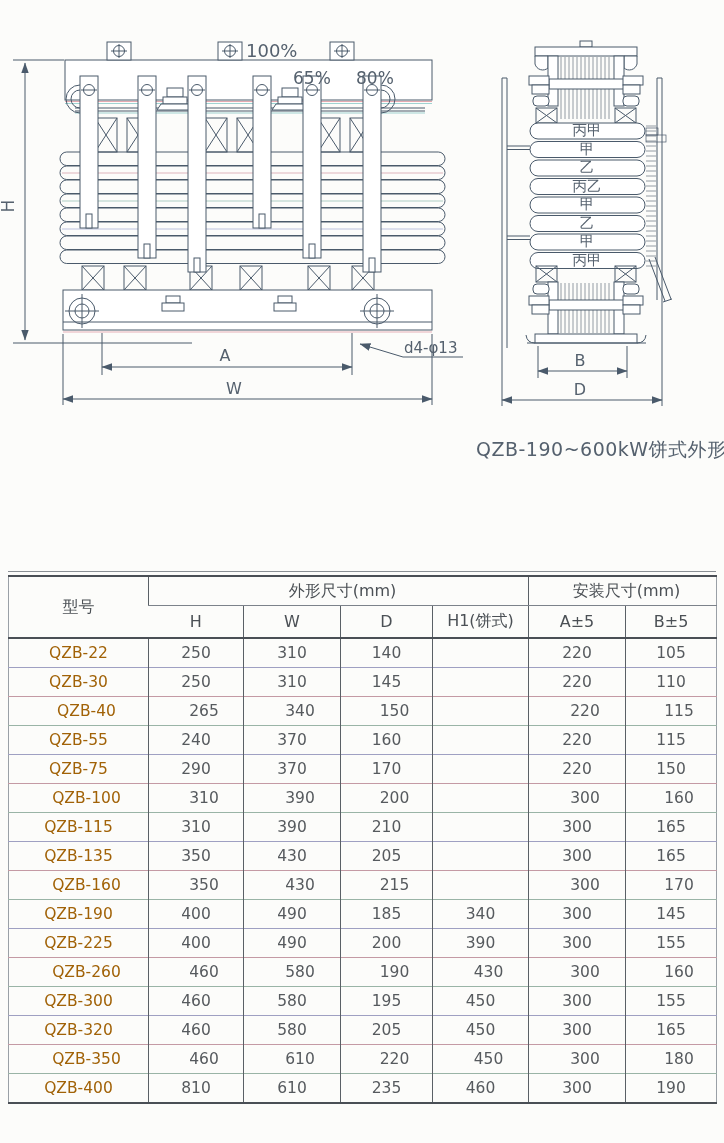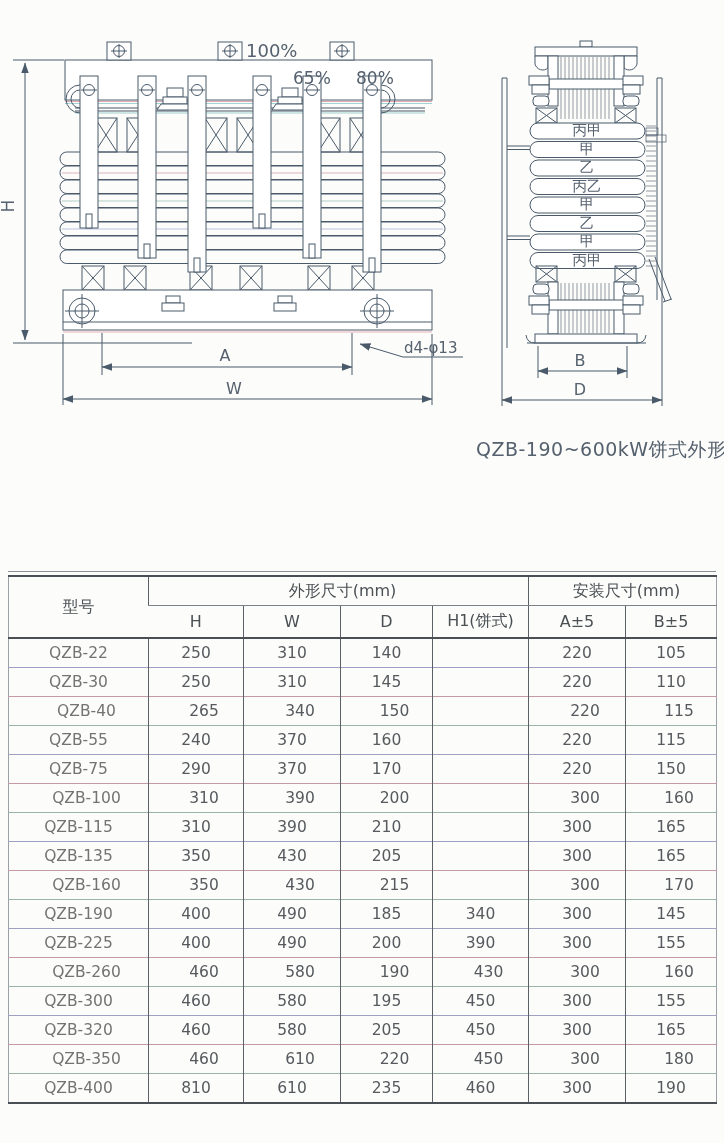--- a/index.html
+++ b/index.html
@@ -34,21 +34,21 @@
   table.spec td{
     text-align:center;font-size:15.5px;height:28px;padding:0;
     border-left:1px solid #5a6066;border-top:1px solid #a7a7a7;
   }
   table.spec td:first-child, table.spec th:first-child{border-left:none;}
   
   table.spec tbody tr:nth-child(3n)   td{border-top-color:#c49aa4;padding-left:16px;}
   table.spec tbody tr:nth-child(3n+1) td{border-top-color:#9ab4a6;}
   table.spec tbody tr:nth-child(3n+2) td{border-top-color:#9fa0c2;margin-top:44px;}
   table.spec tbody tr:first-child td{border-top:none;}
-  .model-col{color:#737373;}
+  .model-col{color:#a16207;}
 </style>
 </head>
 <body>
 
 <div class="page">
 
   <svg class="drawing-svg" width="724" height="475" viewBox="0 0 724 475" fill="none" stroke="#4a5a6b" stroke-width="1">
     <defs>
       <marker id="ah" viewBox="0 0 10 8" markerWidth="11" markerHeight="9" refX="9.5" refY="4" orient="auto-start-reverse" markerUnits="userSpaceOnUse">
         <path d="M0,0.5 L10,4 L0,7.5 Z" fill="#4a5a6b" stroke="none"></path>

